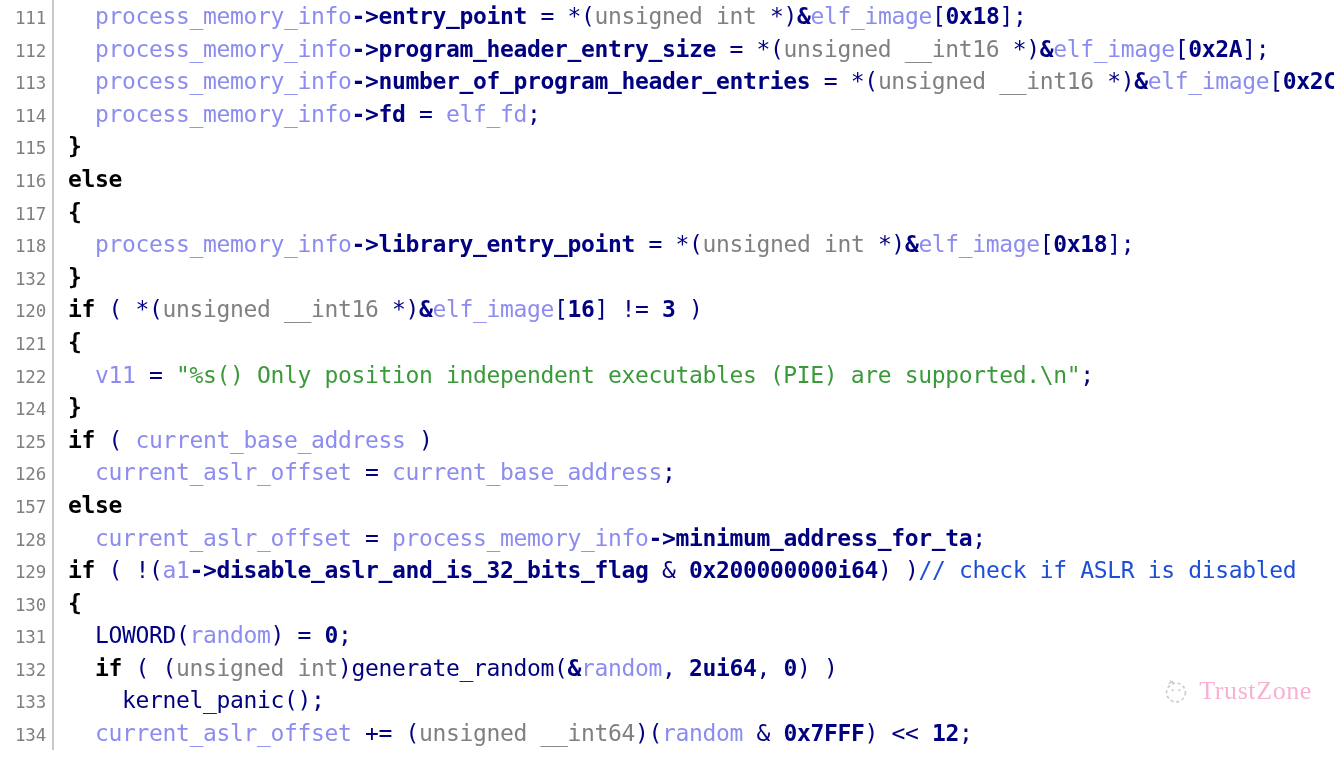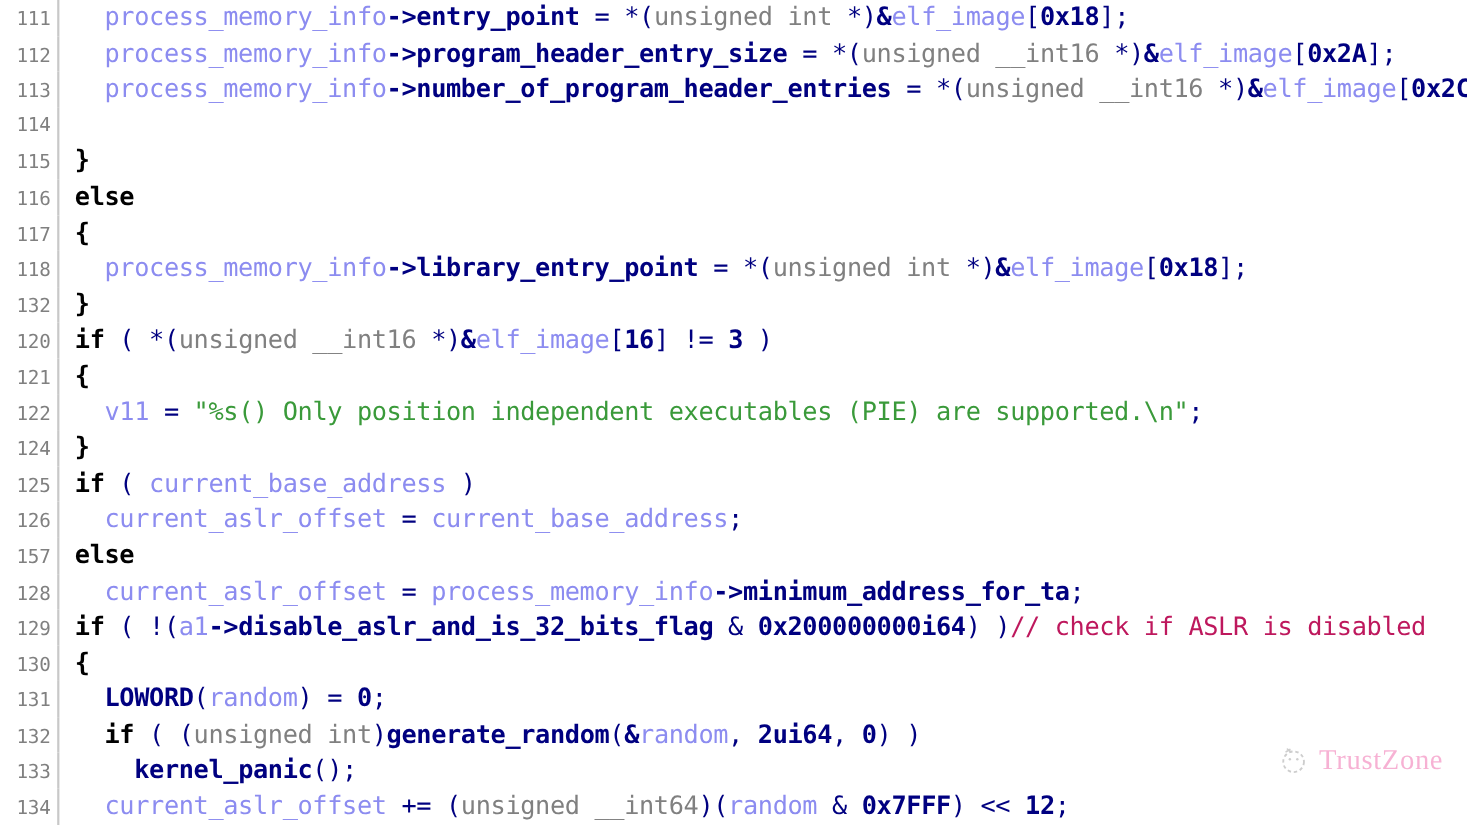--- a/index.html
+++ b/index.html
@@ -58,23 +58,23 @@
     letter-spacing: -0.35px;
     white-space: pre;
   }
 
   
   .t-plain    { color: #000080; }              
   .t-keyword  { color: #000000; font-weight: bold; }  
   .t-type     { color: #808080; }              
   .t-var      { color: #8c8cf0; }              
   .t-member   { color: #000080; font-weight: bold; } 
-  .t-func     { color: #000080; font-weight: bold; } 
+  .t-func     { color: #000080; font-weight: normal; } 
   .t-string   { color: #3a9a3a; }              
-  .t-comment  { color: #be185d; text-align: right; }              
+  .t-comment  { color: #1d4ed8; text-align: right; }              
   .t-number   { color: #000080; font-weight: bold; } 
   .t-label    { color: #000080; font-weight: bold; } 
 
   
   #watermark {
     position: absolute;
     right: 22px;
     bottom: 52px;
     display: flex;
     align-items: center;
@@ -98,21 +98,21 @@
 </style>
 </head>
 <body>
 
 <div id="code-view">
 
   <div id="code-lines">
       <div class="code-line"><span class="line-number">111</span><span class="gutter-rule"></span><span class="code-text"><span class="t-plain">  </span><span class="t-var">process_memory_info</span><span class="t-member">-&gt;</span><span class="t-member">entry_point</span><span class="t-plain"> = *(</span><span class="t-type">unsigned int </span><span class="t-plain">*)</span><span class="t-member">&amp;</span><span class="t-var">elf_image</span><span class="t-plain">[</span><span class="t-number">0x18</span><span class="t-plain">];</span></span></div>
       <div class="code-line"><span class="line-number">112</span><span class="gutter-rule"></span><span class="code-text"><span class="t-plain">  </span><span class="t-var">process_memory_info</span><span class="t-member">-&gt;</span><span class="t-member">program_header_entry_size</span><span class="t-plain"> = *(</span><span class="t-type">unsigned __int16 </span><span class="t-plain">*)</span><span class="t-member">&amp;</span><span class="t-var">elf_image</span><span class="t-plain">[</span><span class="t-number">0x2A</span><span class="t-plain">];</span></span></div>
       <div class="code-line"><span class="line-number">113</span><span class="gutter-rule"></span><span class="code-text"><span class="t-plain">  </span><span class="t-var">process_memory_info</span><span class="t-member">-&gt;</span><span class="t-member">number_of_program_header_entries</span><span class="t-plain"> = *(</span><span class="t-type">unsigned __int16 </span><span class="t-plain">*)</span><span class="t-member">&amp;</span><span class="t-var">elf_image</span><span class="t-plain">[</span><span class="t-number">0x2C</span><span class="t-plain">];</span></span></div>
-      <div class="code-line"><span class="line-number">114</span><span class="gutter-rule"></span></div>
+      <div class="code-line"><span class="line-number">114</span><span class="gutter-rule"></span><span class="code-text"><span class="t-plain">  </span><span class="t-var">process_memory_info</span><span class="t-member">-&gt;</span><span class="t-member">fd</span><span class="t-plain"> = </span><span class="t-var">elf_fd</span><span class="t-plain">;</span></span></div>
       <div class="code-line"><span class="line-number">115</span><span class="gutter-rule"></span><span class="code-text"><span class="t-keyword">}</span></span></div>
       <div class="code-line"><span class="line-number">116</span><span class="gutter-rule"></span><span class="code-text"><span class="t-keyword">else</span></span></div>
       <div class="code-line"><span class="line-number">117</span><span class="gutter-rule"></span><span class="code-text"><span class="t-keyword">{</span></span></div>
       <div class="code-line"><span class="line-number">118</span><span class="gutter-rule"></span><span class="code-text"><span class="t-plain">  </span><span class="t-var">process_memory_info</span><span class="t-member">-&gt;</span><span class="t-member">library_entry_point</span><span class="t-plain"> = *(</span><span class="t-type">unsigned int </span><span class="t-plain">*)</span><span class="t-member">&amp;</span><span class="t-var">elf_image</span><span class="t-plain">[</span><span class="t-number">0x18</span><span class="t-plain">];</span></span></div>
       <div class="code-line"><span class="line-number">132</span><span class="gutter-rule"></span><span class="code-text"><span class="t-keyword">}</span></span></div>
       <div class="code-line"><span class="line-number">120</span><span class="gutter-rule"></span><span class="code-text"><span class="t-keyword">if</span><span class="t-plain"> ( *(</span><span class="t-type">unsigned __int16 </span><span class="t-plain">*)</span><span class="t-member">&amp;</span><span class="t-var">elf_image</span><span class="t-plain">[</span><span class="t-number">16</span><span class="t-plain">] != </span><span class="t-number">3</span><span class="t-plain"> )</span></span></div>
       <div class="code-line"><span class="line-number">121</span><span class="gutter-rule"></span><span class="code-text"><span class="t-keyword">{</span></span></div>
       <div class="code-line"><span class="line-number">122</span><span class="gutter-rule"></span><span class="code-text"><span class="t-plain">  </span><span class="t-var">v11</span><span class="t-plain"> = </span><span class="t-string">"%s() Only position independent executables (PIE) are supported.\n"</span><span class="t-plain">;</span></span></div>
       <div class="code-line"><span class="line-number">124</span><span class="gutter-rule"></span><span class="code-text"><span class="t-keyword">}</span></span></div>
       <div class="code-line"><span class="line-number">125</span><span class="gutter-rule"></span><span class="code-text"><span class="t-keyword">if</span><span class="t-plain"> ( </span><span class="t-var">current_base_address</span><span class="t-plain"> )</span></span></div>

